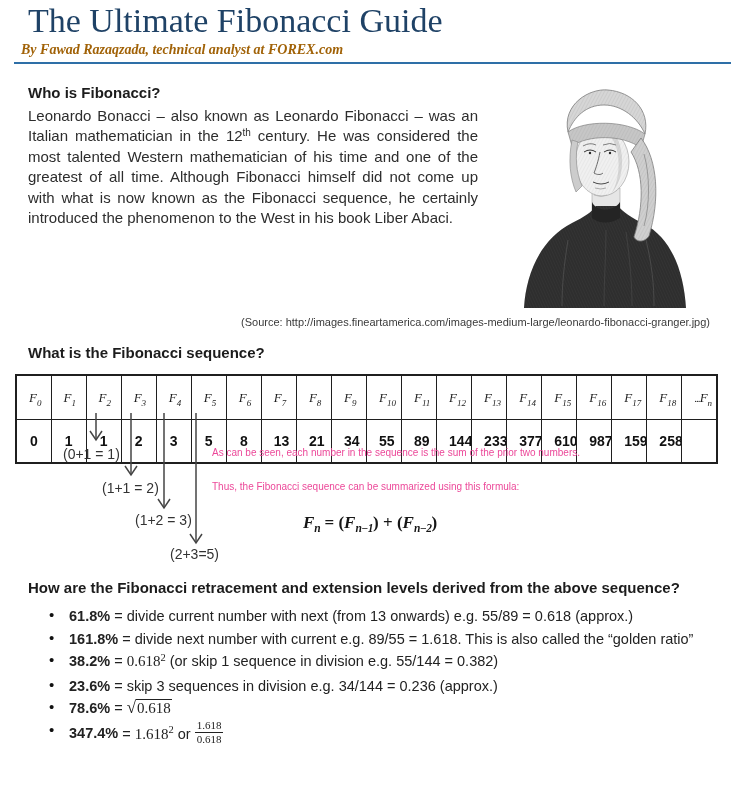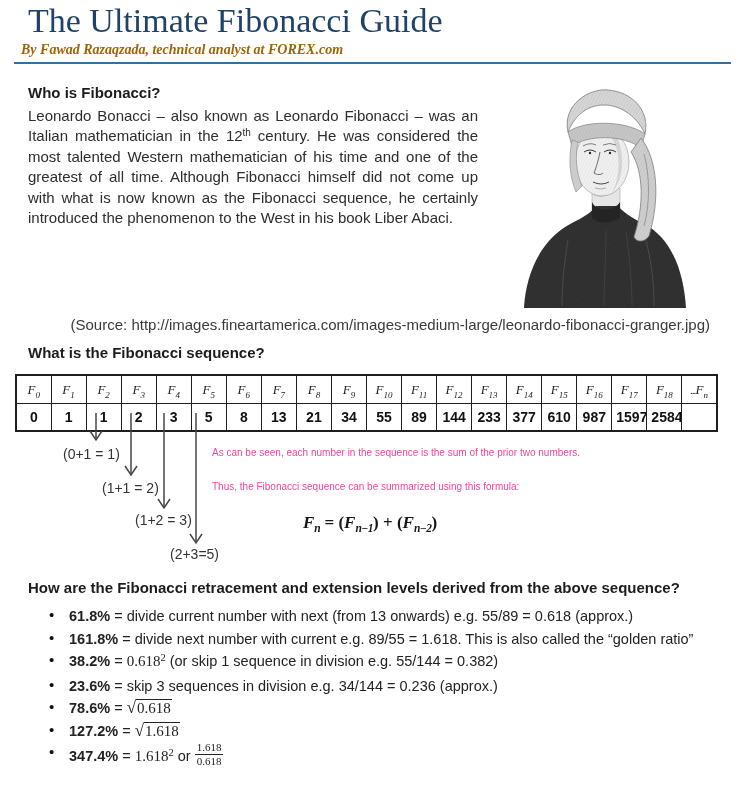--- a/index.html
+++ b/index.html
@@ -24,27 +24,27 @@
   .h-who{left:28px;top:84px;}
   .h-seq{left:28px;top:344px;}
   .h-levels{left:28px;top:579px;}
   
   .para{
     position:absolute;left:28px;top:106px;width:450px;margin:0;
     font-size:15px;line-height:20.4px;text-align:justify;color:#2d2d2d;
   }
   .seg-sup{font-size:10px;line-height:0;position:relative;top:-5px;}
   .portrait{position:absolute;left:498px;top:80px;width:214px;height:228px;}
-  .caption{position:absolute;right:36px;top:316px;font-size:15px;color:#3a3a3a;white-space:nowrap;}
+  .caption{position:absolute;right:36px;top:316px;font-size:11px;color:#3a3a3a;white-space:nowrap;}
   
   .fib-table{
     position:absolute;left:15px;top:374px;width:703px;
     border-collapse:collapse;table-layout:fixed;border:2px solid #1f1f1f;
   }
-  .fib-table td{border:1px solid #1f1f1f;text-align:center;padding:4px;overflow:hidden;}
+  .fib-table td{border:1px solid #1f1f1f;text-align:center;padding:12px;overflow:hidden;}
   .hrow td{font-family:"Liberation Serif",serif;font-style:italic;font-size:13px;height:19px;color:#1c1c1c;}
   .hrow sub{font-size:9px;line-height:0;}
   .hrow .hpre{font-size:11px;letter-spacing:-1px;}
   .vrow td{font-weight:bold;font-size:14px;height:18px;color:#111;}
   
   .arrows-svg{position:absolute;left:0;top:413px;}
   .ann{position:absolute;font-size:14px;color:#333;white-space:nowrap;}
   .ann-1{left:63px;top:446px;}
   .ann-2{left:102px;top:480px;}
   .ann-3{left:135px;top:512px;}
@@ -225,20 +225,19 @@
 
   <div class="formula"><span class="seg-mi">F</span><span class="seg-msub">n</span><span class="seg-mo"> = (</span><span class="seg-mi">F</span><span class="seg-msub">n−1</span><span class="seg-mo">) + (</span><span class="seg-mi">F</span><span class="seg-msub">n−2</span><span class="seg-mo">)</span></div>
 
   <h2 class="sec-heading h-levels">How are the Fibonacci retracement and extension levels derived from the above sequence?</h2>
   <ul class="levels">
       <li><span class="seg-b">61.8%</span><span class="seg-t"> = divide current number with next (from 13 onwards) e.g. 55/89 = 0.618 (approx.)</span></li>
       <li><span class="seg-b">161.8%</span><span class="seg-t"> = divide next number with current e.g. 89/55 = 1.618. This is also called the “golden ratio”</span></li>
       <li><span class="seg-b">38.2%</span><span class="seg-t"> = </span><span class="seg-m">0.618</span><span class="seg-msup">2</span><span class="seg-t"> (or skip 1 sequence in division e.g. 55/144 = 0.382)</span></li>
       <li><span class="seg-b">23.6%</span><span class="seg-t"> = skip 3 sequences in division e.g. 34/144 = 0.236 (approx.)</span></li>
       <li><span class="seg-b">78.6%</span><span class="seg-t"> = </span><span class="seg-sqrt"><span class="radical">√</span><span class="radicand">0.618</span></span></li>
-      <li><span class="seg-b">127.2%</span><span class="seg-t"> = </span><span class="seg-sqrt"><span class="radical">√</span><span class="radicand">1.618</span></span></li>
       <li><span class="seg-b">347.4%</span><span class="seg-t"> = </span><span class="seg-m">1.618</span><span class="seg-msup">2</span><span class="seg-t"> or </span><span class="seg-frac">
           <span class="frac-num">1.618</span>
           <span class="frac-den">0.618</span>
         </span></li>
     </ul>
 
 </div>
 
 </body></html>

